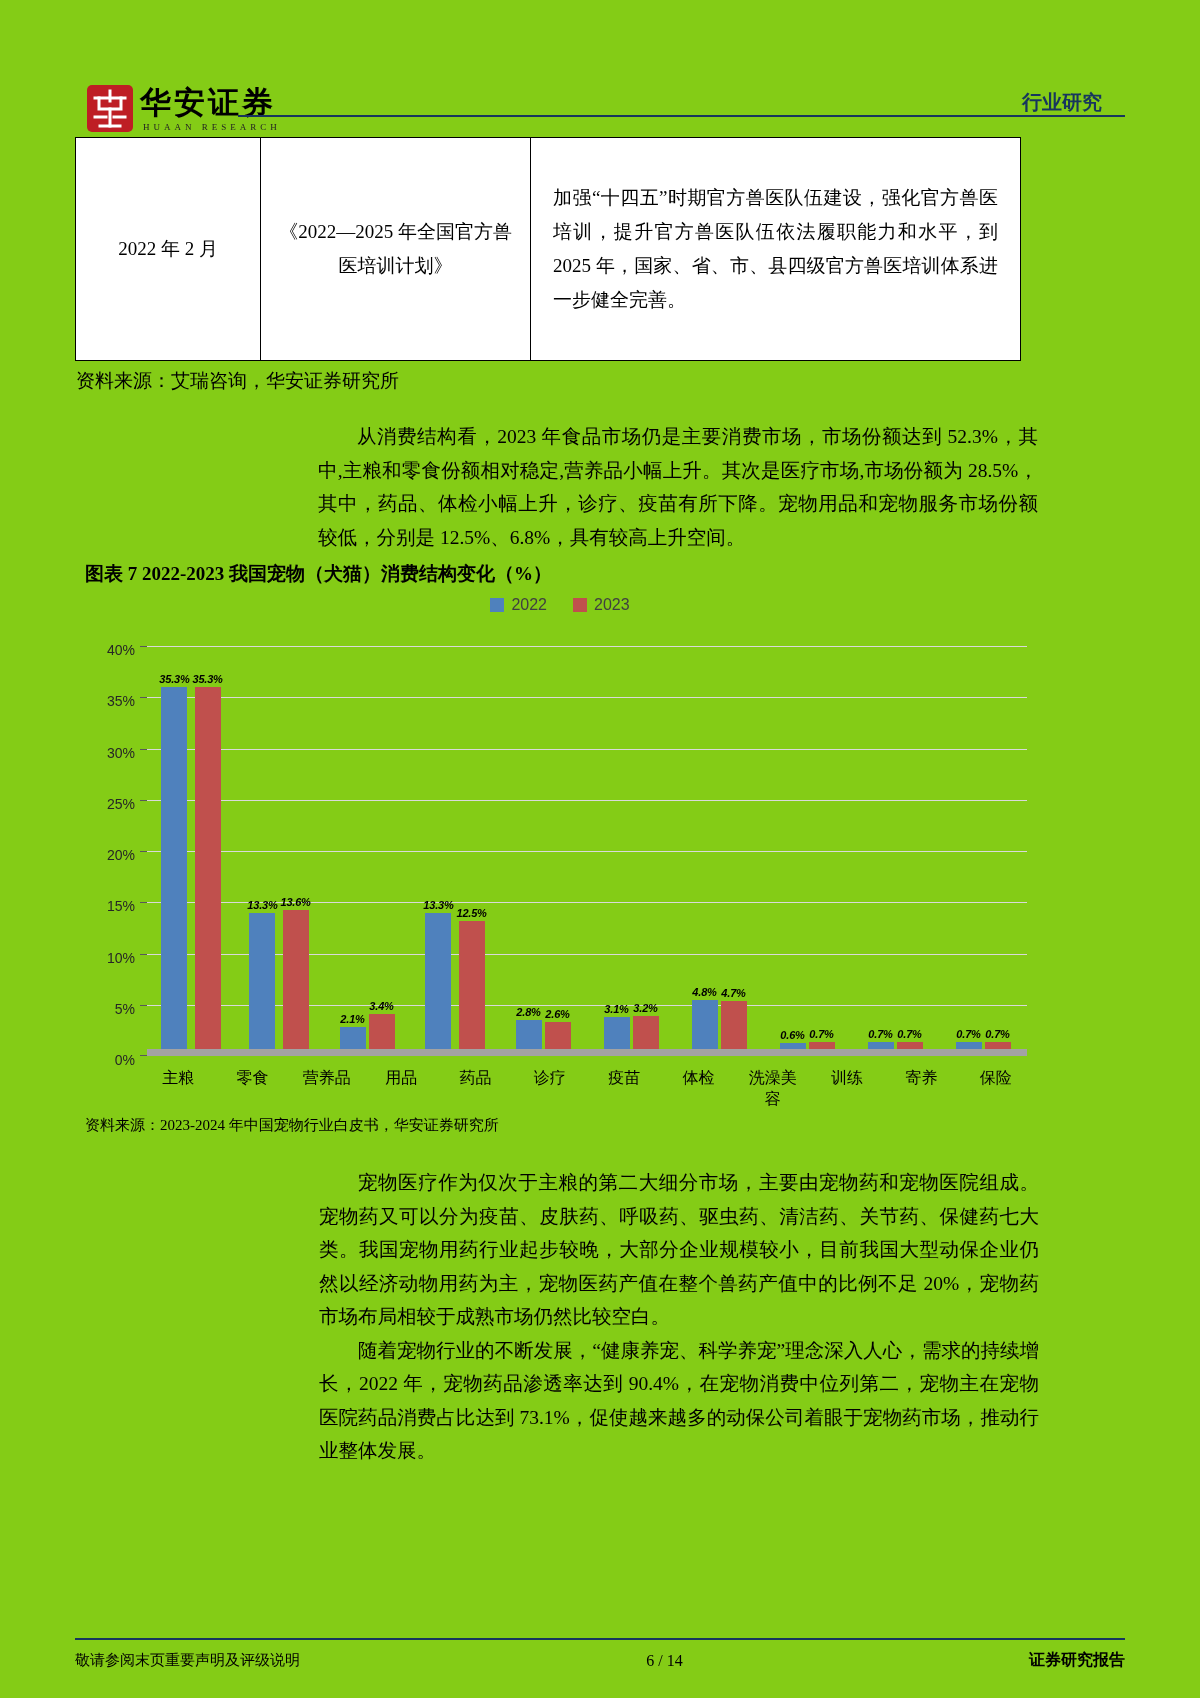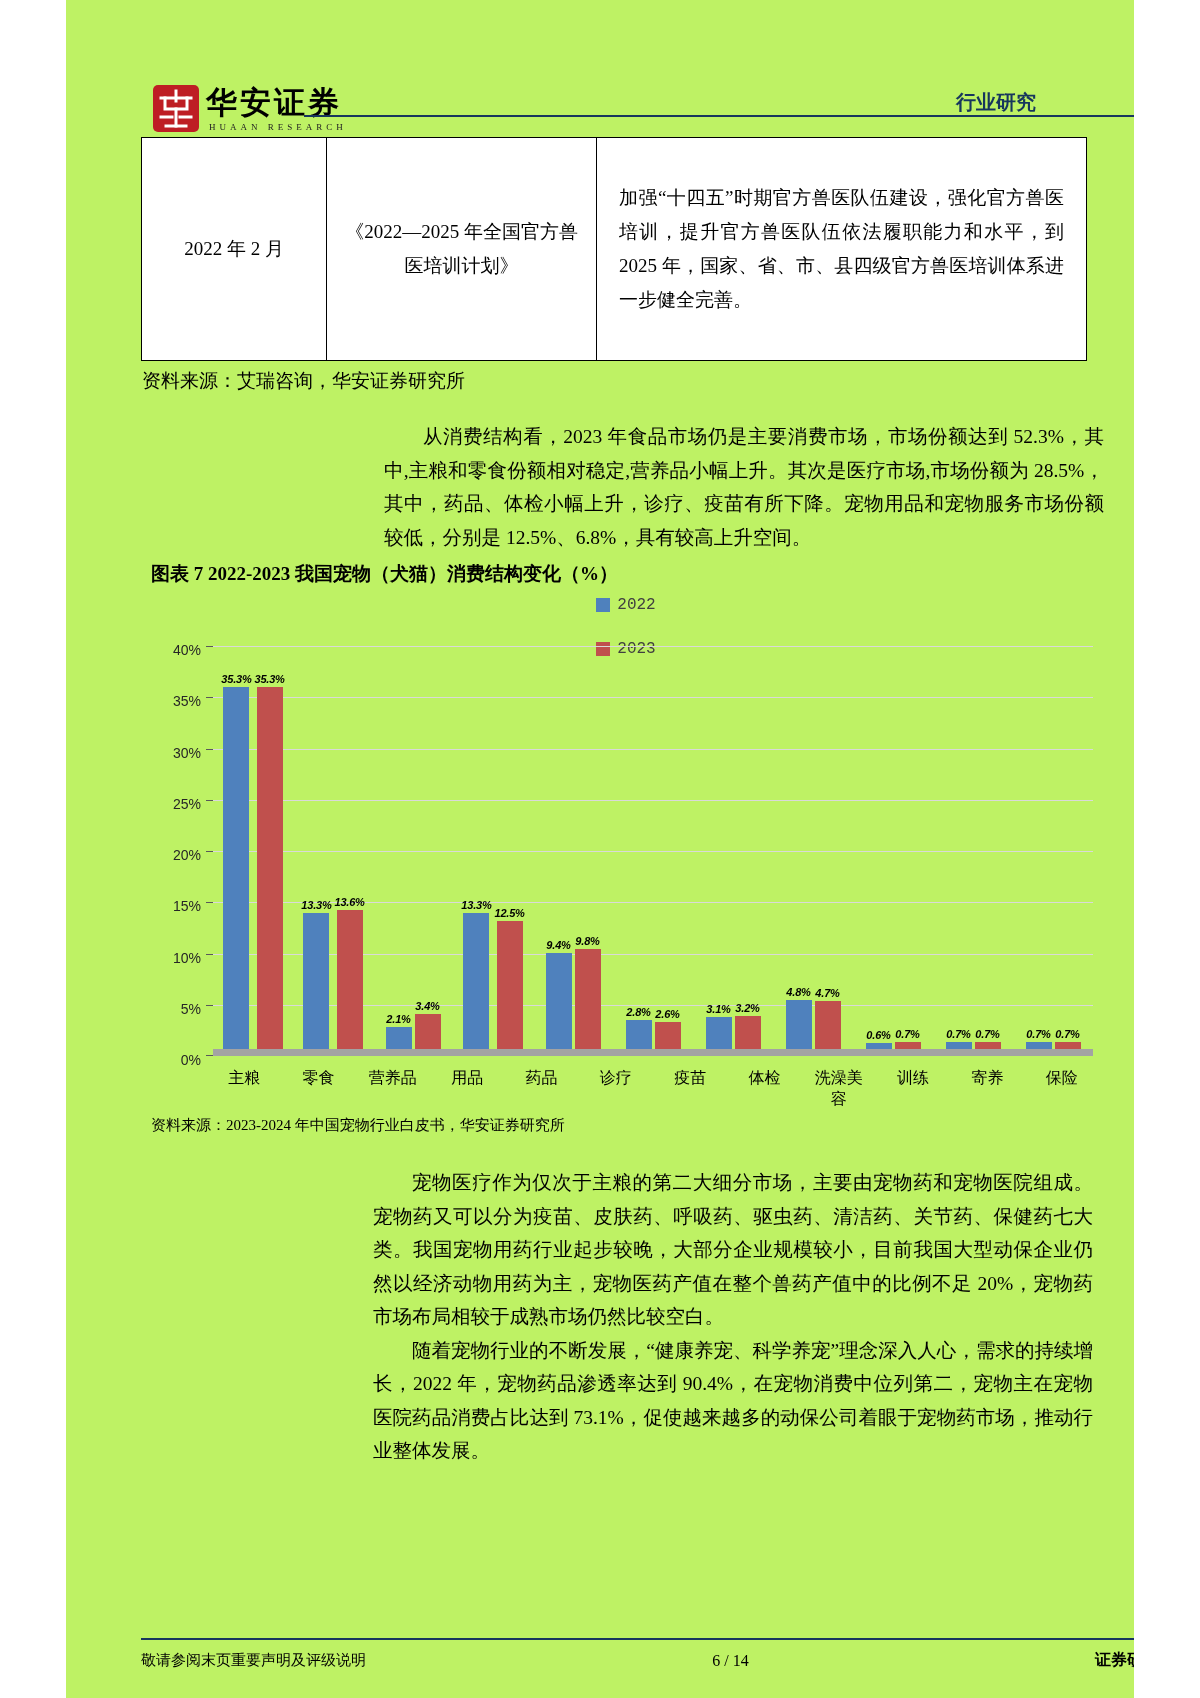--- a/index.html
+++ b/index.html
@@ -1,19 +1,19 @@
 <!DOCTYPE html>
 <html><head>
 <meta charset="utf-8">
 <style>
   * { margin:0; padding:0; box-sizing:border-box; }
   html,body { background:#ffffff; }
   .page {
-    position:relative; width:1068px; height:1698px; margin:0 auto;
-    background:#bef264; color:#000;
+    position:relative; width:1200px; height:1698px; margin:0 auto;
+    background:#84cc16; color:#000;
     font-family:"Liberation Serif", serif; overflow:hidden;
   }
 
   
   .seal { position:absolute; left:86px; top:84px; width:48px; height:50px; }
   .brand-name {
     position:absolute; left:140px; top:82px; font-size:31px; font-weight:bold;
     letter-spacing:3px; font-family:"Liberation Serif", serif;
   }
   .brand-sub {
@@ -36,28 +36,28 @@
     border-right:1px solid #000; display:flex; align-items:center; justify-content:center;
     font-size:19px; line-height:1.8; text-align:center; padding:10px;
   }
   .policy-cell.detail { border-right:none; padding:16px 22px; }
   .policy-cell.detail .inner { text-align:justify; line-height:1.78; }
   .table-source { position:absolute; left:76px; top:368px; font-size:19px; color:#000; }
 
   
   .para { font-size:19.5px; line-height:1.72; text-align:justify; text-indent:2em; }
   .para-block-1 { position:absolute; left:318px; top:420px; width:720px; }
-  .para-block-2 { position:absolute; left:307px; top:1166px; width:720px; }
+  .para-block-2 { position:absolute; left:319px; top:1166px; width:720px; }
 
   
   .figure-title { position:absolute; left:85px; top:561px; font-size:19px; font-weight:bold; }
   .chart-block { position:absolute; left:85px; top:596px; width:950px; height:505px; }
   .legend {
     display:flex; justify-content:center; align-items:center; gap:26px;
-    font-family:Liberation Mono, monospace; font-size:16px; color:#404040;flex-direction:column;
+    font-family:Liberation Sans, sans-serif; font-size:16px; color:#404040;
   }
   .legend-item { display:flex; align-items:center; gap:7px; }
   .legend-swatch { width:14px; height:14px; display:inline-block; }
   .plot {
     position:absolute; left:62px; top:50px; width:880px; height:410px;
     border-bottom:7px solid #a3a3a3;
     font-style:italic;
   }
   .gridline { position:absolute; left:0; width:100%; height:1px; background:#D9D9D9; }
   .tick { position:absolute; left:-7px; width:7px; height:1px; background:#595959; }
@@ -182,30 +182,20 @@
             </div>
           </div>
           <div class="bar-group">
             <div class="bar-col">
               <div class="bar-value">13.3%</div>
               <div class="bar" style="height: 136.325px; background-color: rgb(79, 129, 189);"></div>
             </div>
             <div class="bar-col">
               <div class="bar-value">12.5%</div>
               <div class="bar" style="height: 128.125px; background-color: rgb(192, 80, 77);"></div>
-            </div>
-          </div>
-          <div class="bar-group">
-            <div class="bar-col">
-              <div class="bar-value">9.4%</div>
-              <div class="bar" style="height: 96.35px; background-color: rgb(79, 129, 189);"></div>
-            </div>
-            <div class="bar-col">
-              <div class="bar-value">9.8%</div>
-              <div class="bar" style="height: 100.45px; background-color: rgb(192, 80, 77);"></div>
             </div>
           </div>
           <div class="bar-group">
             <div class="bar-col">
               <div class="bar-value">2.8%</div>
               <div class="bar" style="height: 28.7px; background-color: rgb(79, 129, 189);"></div>
             </div>
             <div class="bar-col">
               <div class="bar-value">2.6%</div>
               <div class="bar" style="height: 26.65px; background-color: rgb(192, 80, 77);"></div>

